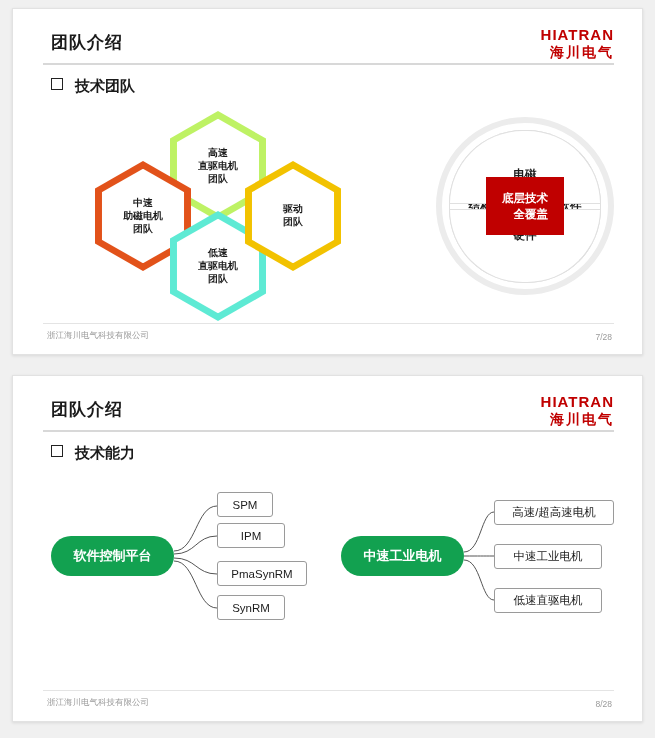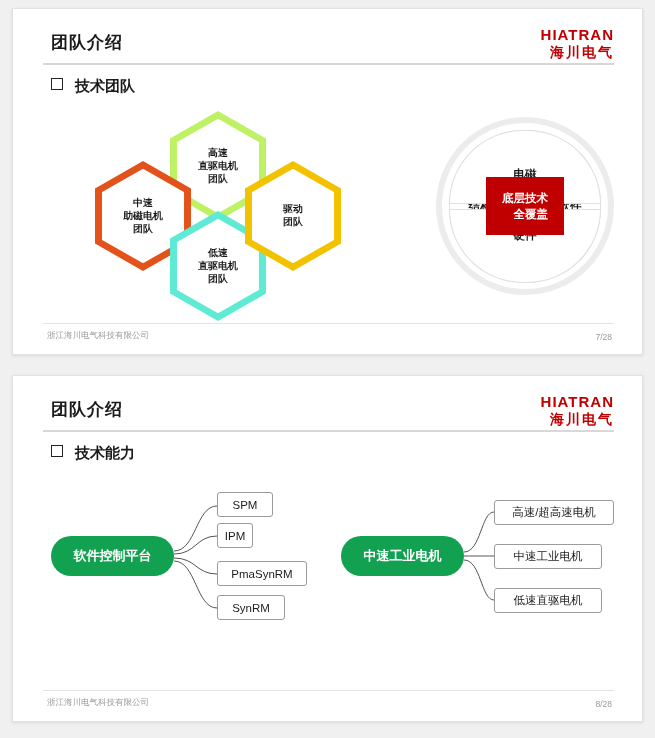--- a/index.html
+++ b/index.html
@@ -317,21 +317,21 @@
 
     <div class="map" id="map-left">
       <svg width="290" height="190">
         <path d="M133,75 C155,75 155,30 176,30" stroke="#555" stroke-width="1" fill="none"></path>
         <path d="M133,78 C155,78 155,60 176,60" stroke="#555" stroke-width="1" fill="none"></path>
         <path d="M133,82 C155,82 155,98 176,98" stroke="#555" stroke-width="1" fill="none"></path>
         <path d="M133,85 C155,85 155,132 176,132" stroke="#555" stroke-width="1" fill="none"></path>
       </svg>
       <div class="node-root" style="left:10px; top:60px; width:123px; height:40px;">软件控制平台</div>
       <div class="node-leaf" style="left:176px; top:16px; width:56px; height:25px;">SPM</div>
-      <div class="node-leaf" style="left:176px; top:47px; width:36px; height:25px;">IPM</div>
+      <div class="node-leaf" style="left:176px; top:47px; width:68px; height:25px;">IPM</div>
       <div class="node-leaf" style="left:176px; top:85px; width:90px; height:25px;">PmaSynRM</div>
       <div class="node-leaf" style="left:176px; top:119px; width:68px; height:25px;">SynRM</div>
     </div>
 
     <div class="map" id="map-right">
       <svg width="300" height="190">
         <path d="M133,76 C150,76 150,36 163,36" stroke="#555" stroke-width="1" fill="none"></path>
         <path d="M133,80 C150,80 150,80 163,80" stroke="#555" stroke-width="1" fill="none"></path>
         <path d="M133,84 C150,84 150,124 163,124" stroke="#555" stroke-width="1" fill="none"></path>
       </svg>

